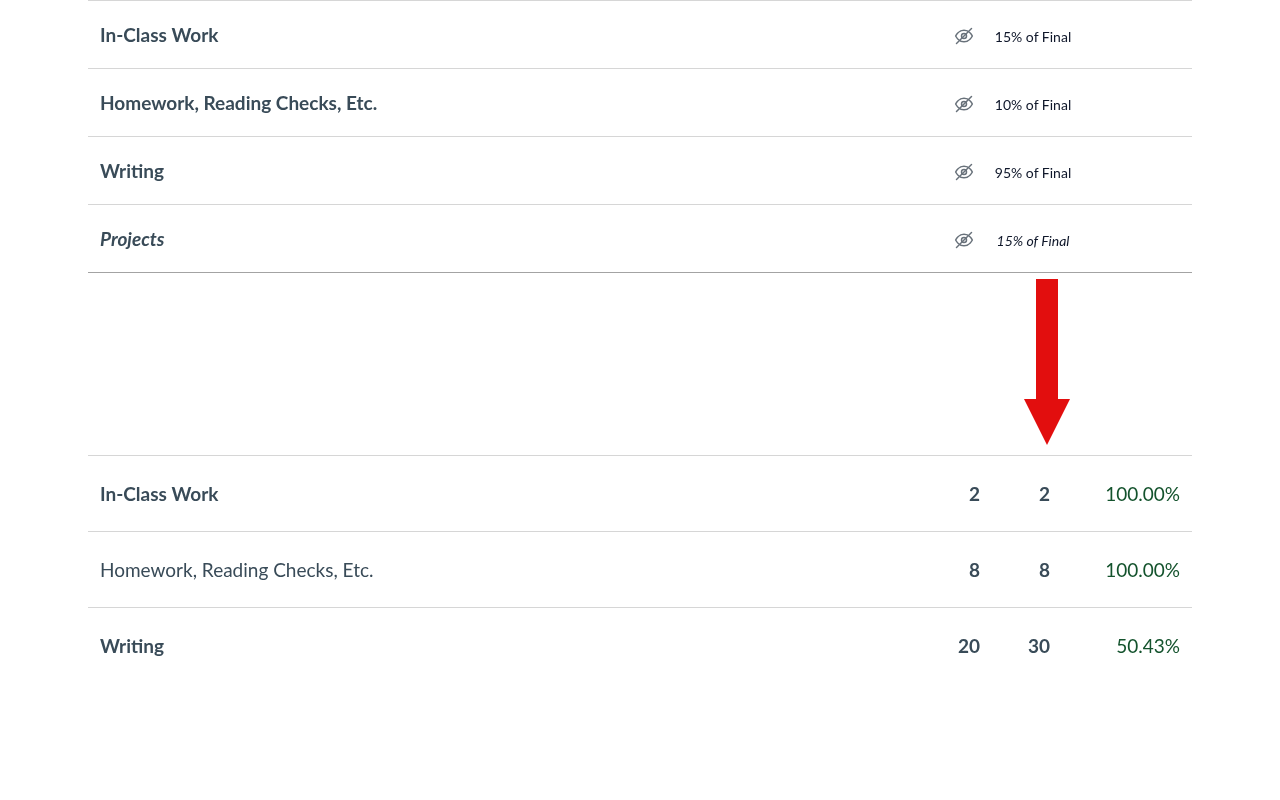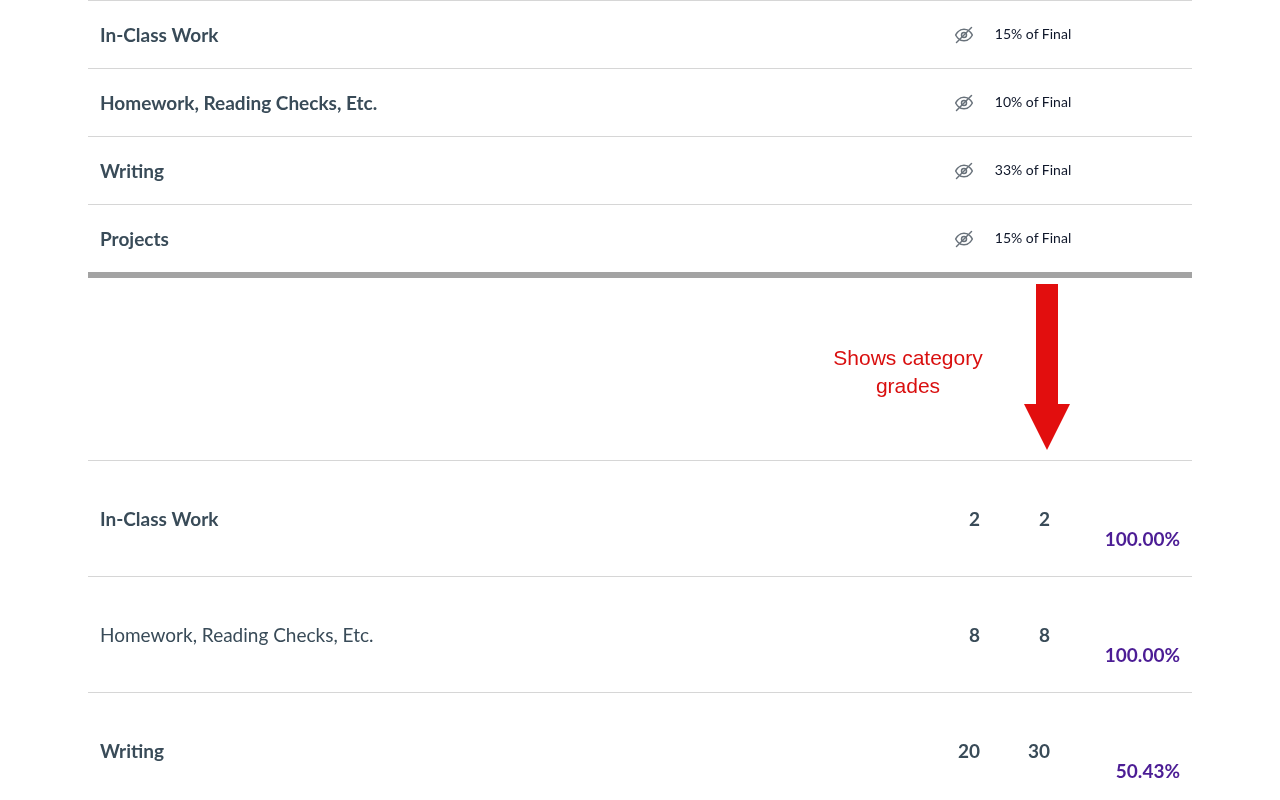--- a/index.html
+++ b/index.html
@@ -12,26 +12,27 @@
       color: #2d3b45;
     }
     .container {
       padding: 0 88px;
     }
     .weight-table, .grade-table {
       width: 100%;
     }
     .row {
       display: flex;
-      align-items: center;
+      align-items: flex-end;
       border-top: 1px solid #d6d6d6;
       padding: 22px 12px;
     }
     .weight-table .row:last-child {
-      border-bottom: 6px solid #a3a3a3;
+      border-bottom: 1px solid #a3a3a3;
+      font-style: italic;
     }
     .row-name {
       flex: 1;
       font-size: 19px;
       font-weight: 700;
       color: #394b58;
     }
     .row-name.light {
       font-weight: 400;
     }
@@ -80,23 +81,22 @@
       width: 70px;
       text-align: right;
       font-size: 19px;
       font-weight: 700;
       color: #394b58;
     }
     .pct-cell {
       width: 130px;
       text-align: right;
       font-size: 19px;
-      font-weight: 700;
-      color: #4c1d95;
-      margin-top: 40px;
+      font-weight: 400;
+      color: #14532d;
     }
     .grade-table .row {
       padding: 26px 12px;
     }
   </style>
 </head>
 <body>
 
 <div class="container">
 
@@ -130,41 +130,40 @@
 
     <div class="row">
       <div class="row-name">Writing</div>
       <div class="eye-cell">
         <svg class="eye-icon" width="20" height="20" viewBox="0 0 24 24" fill="none" stroke="currentColor" stroke-width="1.8" stroke-linecap="round" stroke-linejoin="round">
             <path d="M2 12s3.5-7 10-7 10 7 10 7-3.5 7-10 7S2 12 2 12z"></path>
             <circle cx="12" cy="12" r="3"></circle>
             <line x1="3" y1="21" x2="21" y2="3"></line>
           </svg>
       </div>
-      <div class="weight-cell">33% of Final</div>
+      <div class="weight-cell">95% of Final</div>
       <div class="spacer-right"></div>
     </div>
 
     <div class="row">
       <div class="row-name">Projects</div>
       <div class="eye-cell">
         <svg class="eye-icon" width="20" height="20" viewBox="0 0 24 24" fill="none" stroke="currentColor" stroke-width="1.8" stroke-linecap="round" stroke-linejoin="round">
             <path d="M2 12s3.5-7 10-7 10 7 10 7-3.5 7-10 7S2 12 2 12z"></path>
             <circle cx="12" cy="12" r="3"></circle>
             <line x1="3" y1="21" x2="21" y2="3"></line>
           </svg>
       </div>
       <div class="weight-cell">15% of Final</div>
       <div class="spacer-right"></div>
     </div>
 
   </div>
 
   <div class="annotation-area">
-    <div class="annotation-text">Shows category grades</div>
     <svg class="annotation-arrow" width="46" height="166" viewBox="0 0 46 166">
       <rect x="12" y="0" width="22" height="126" fill="#e20e0e"></rect>
       <polygon points="0,120 46,120 23,166" fill="#e20e0e"></polygon>
     </svg>
   </div>
 
   <div class="grade-table">
 
     <div class="row">
       <div class="row-name">In-Class Work</div>

